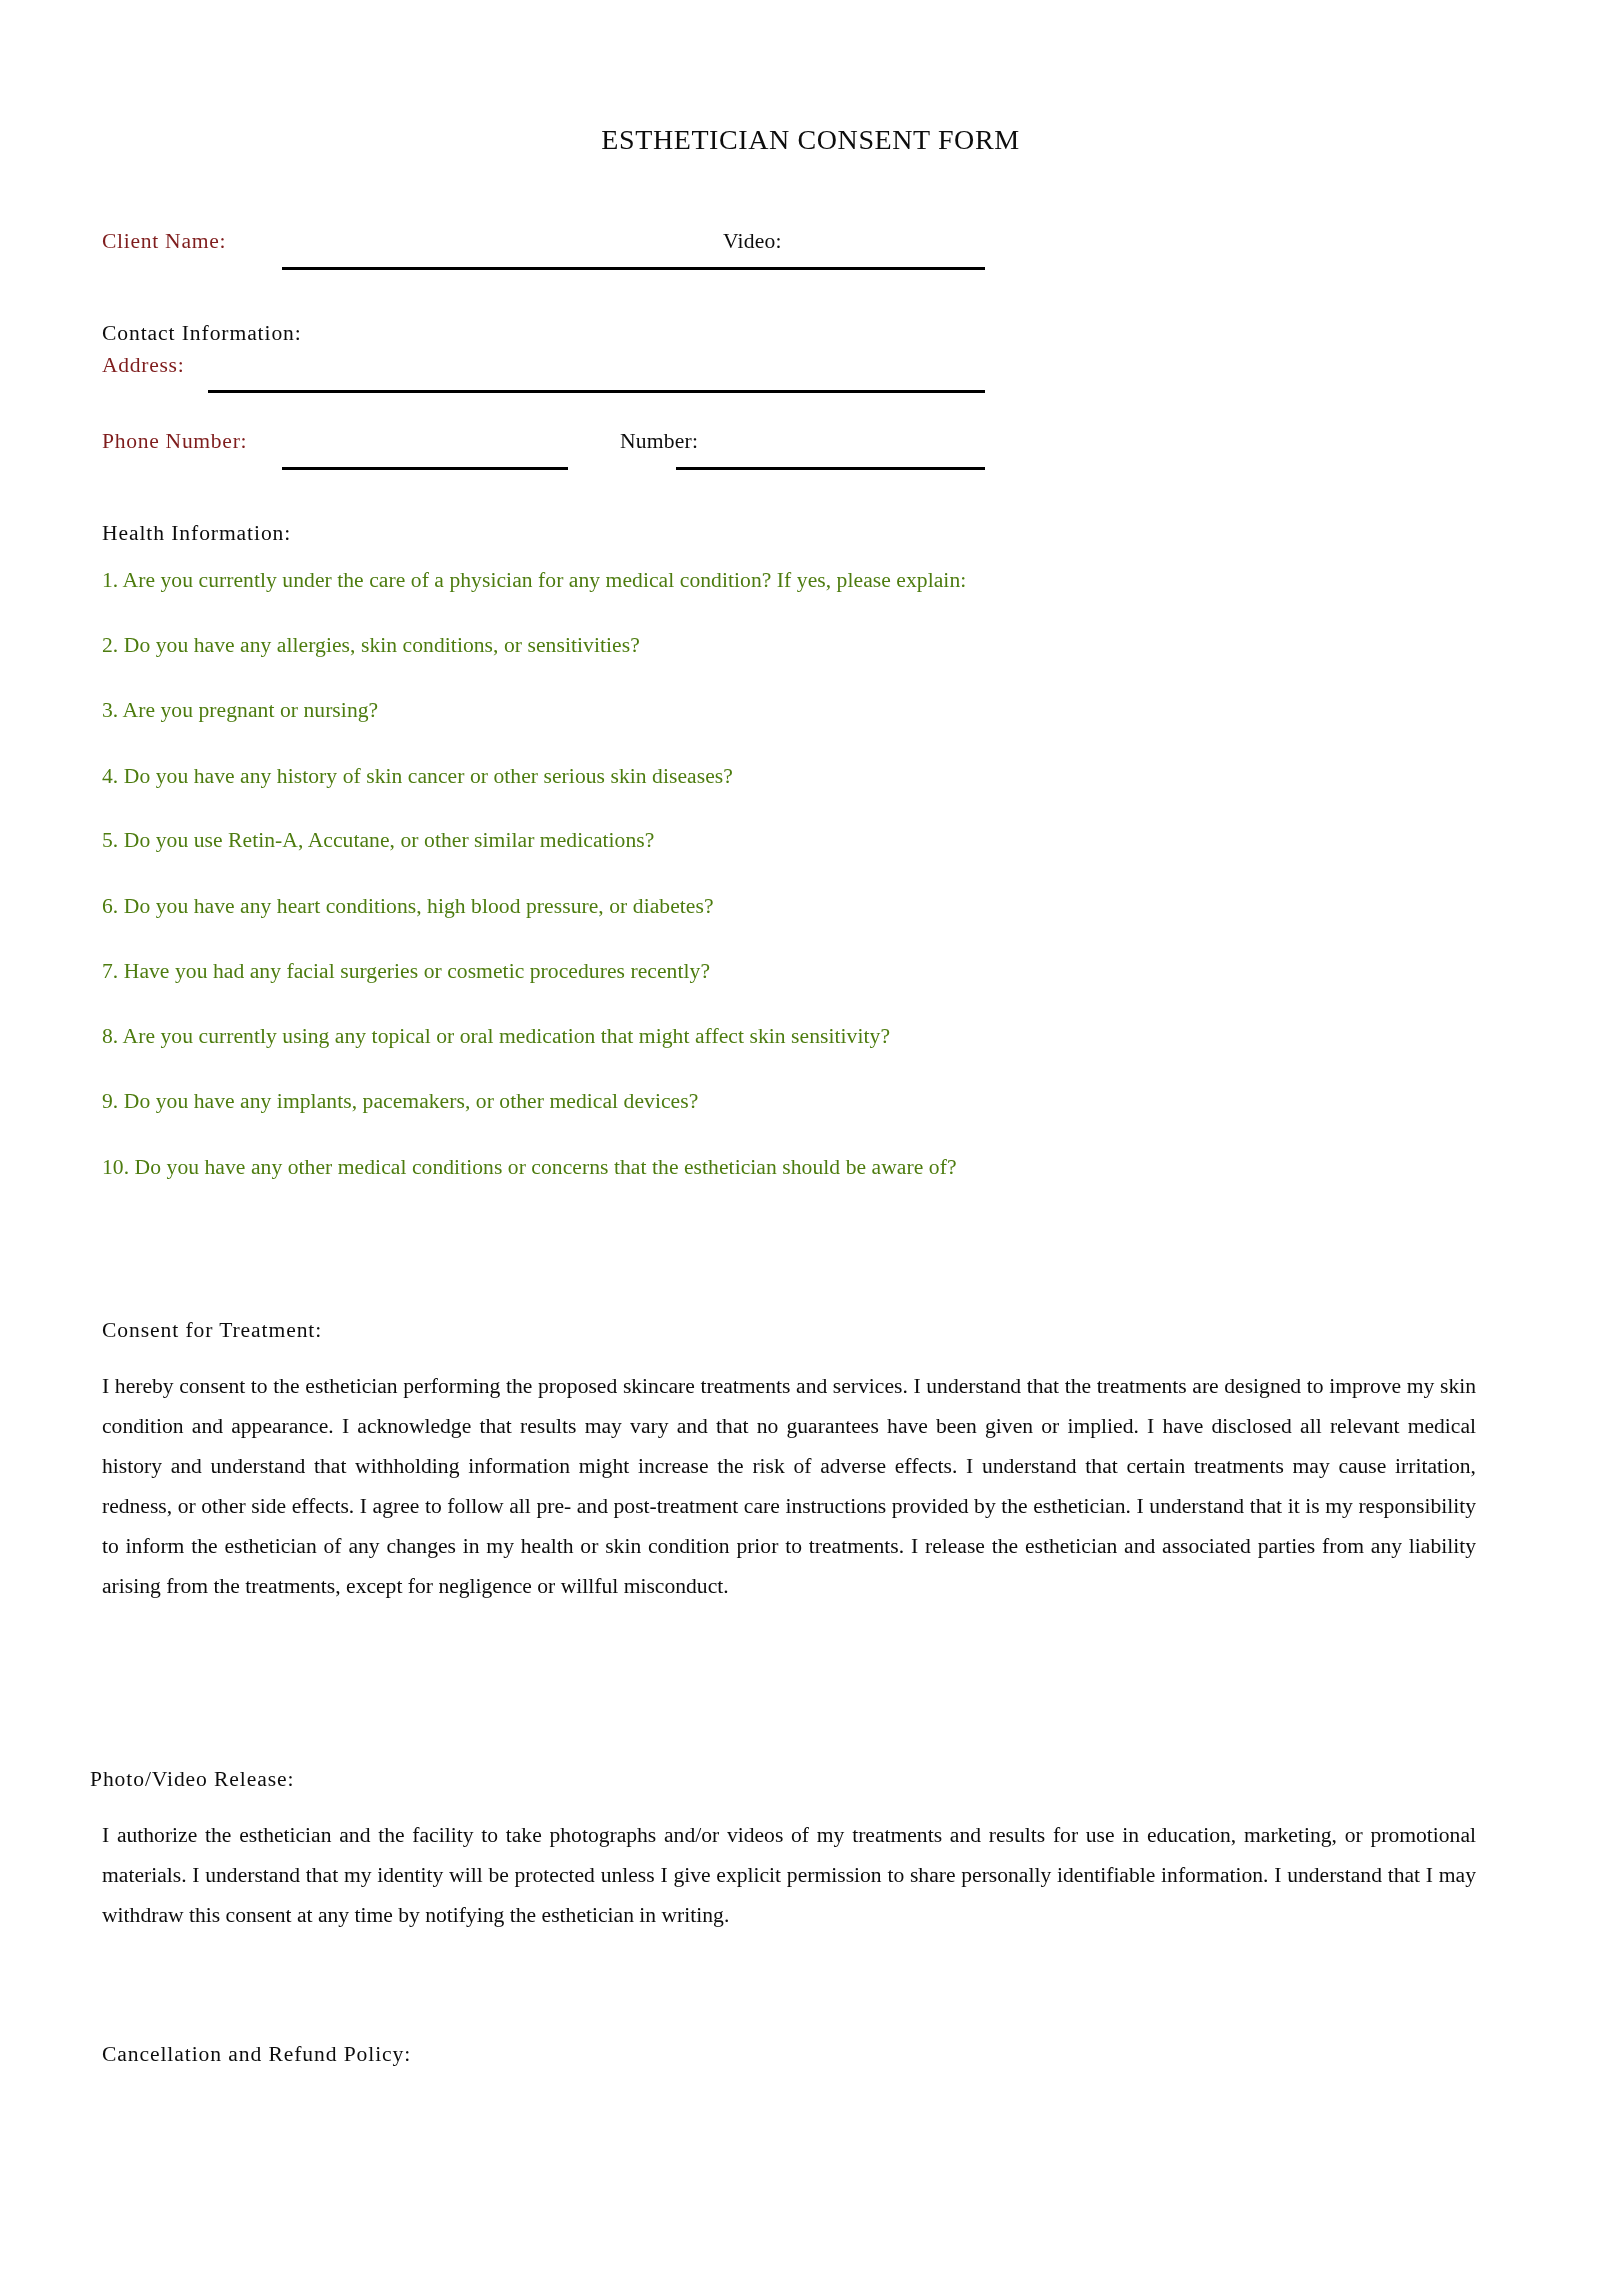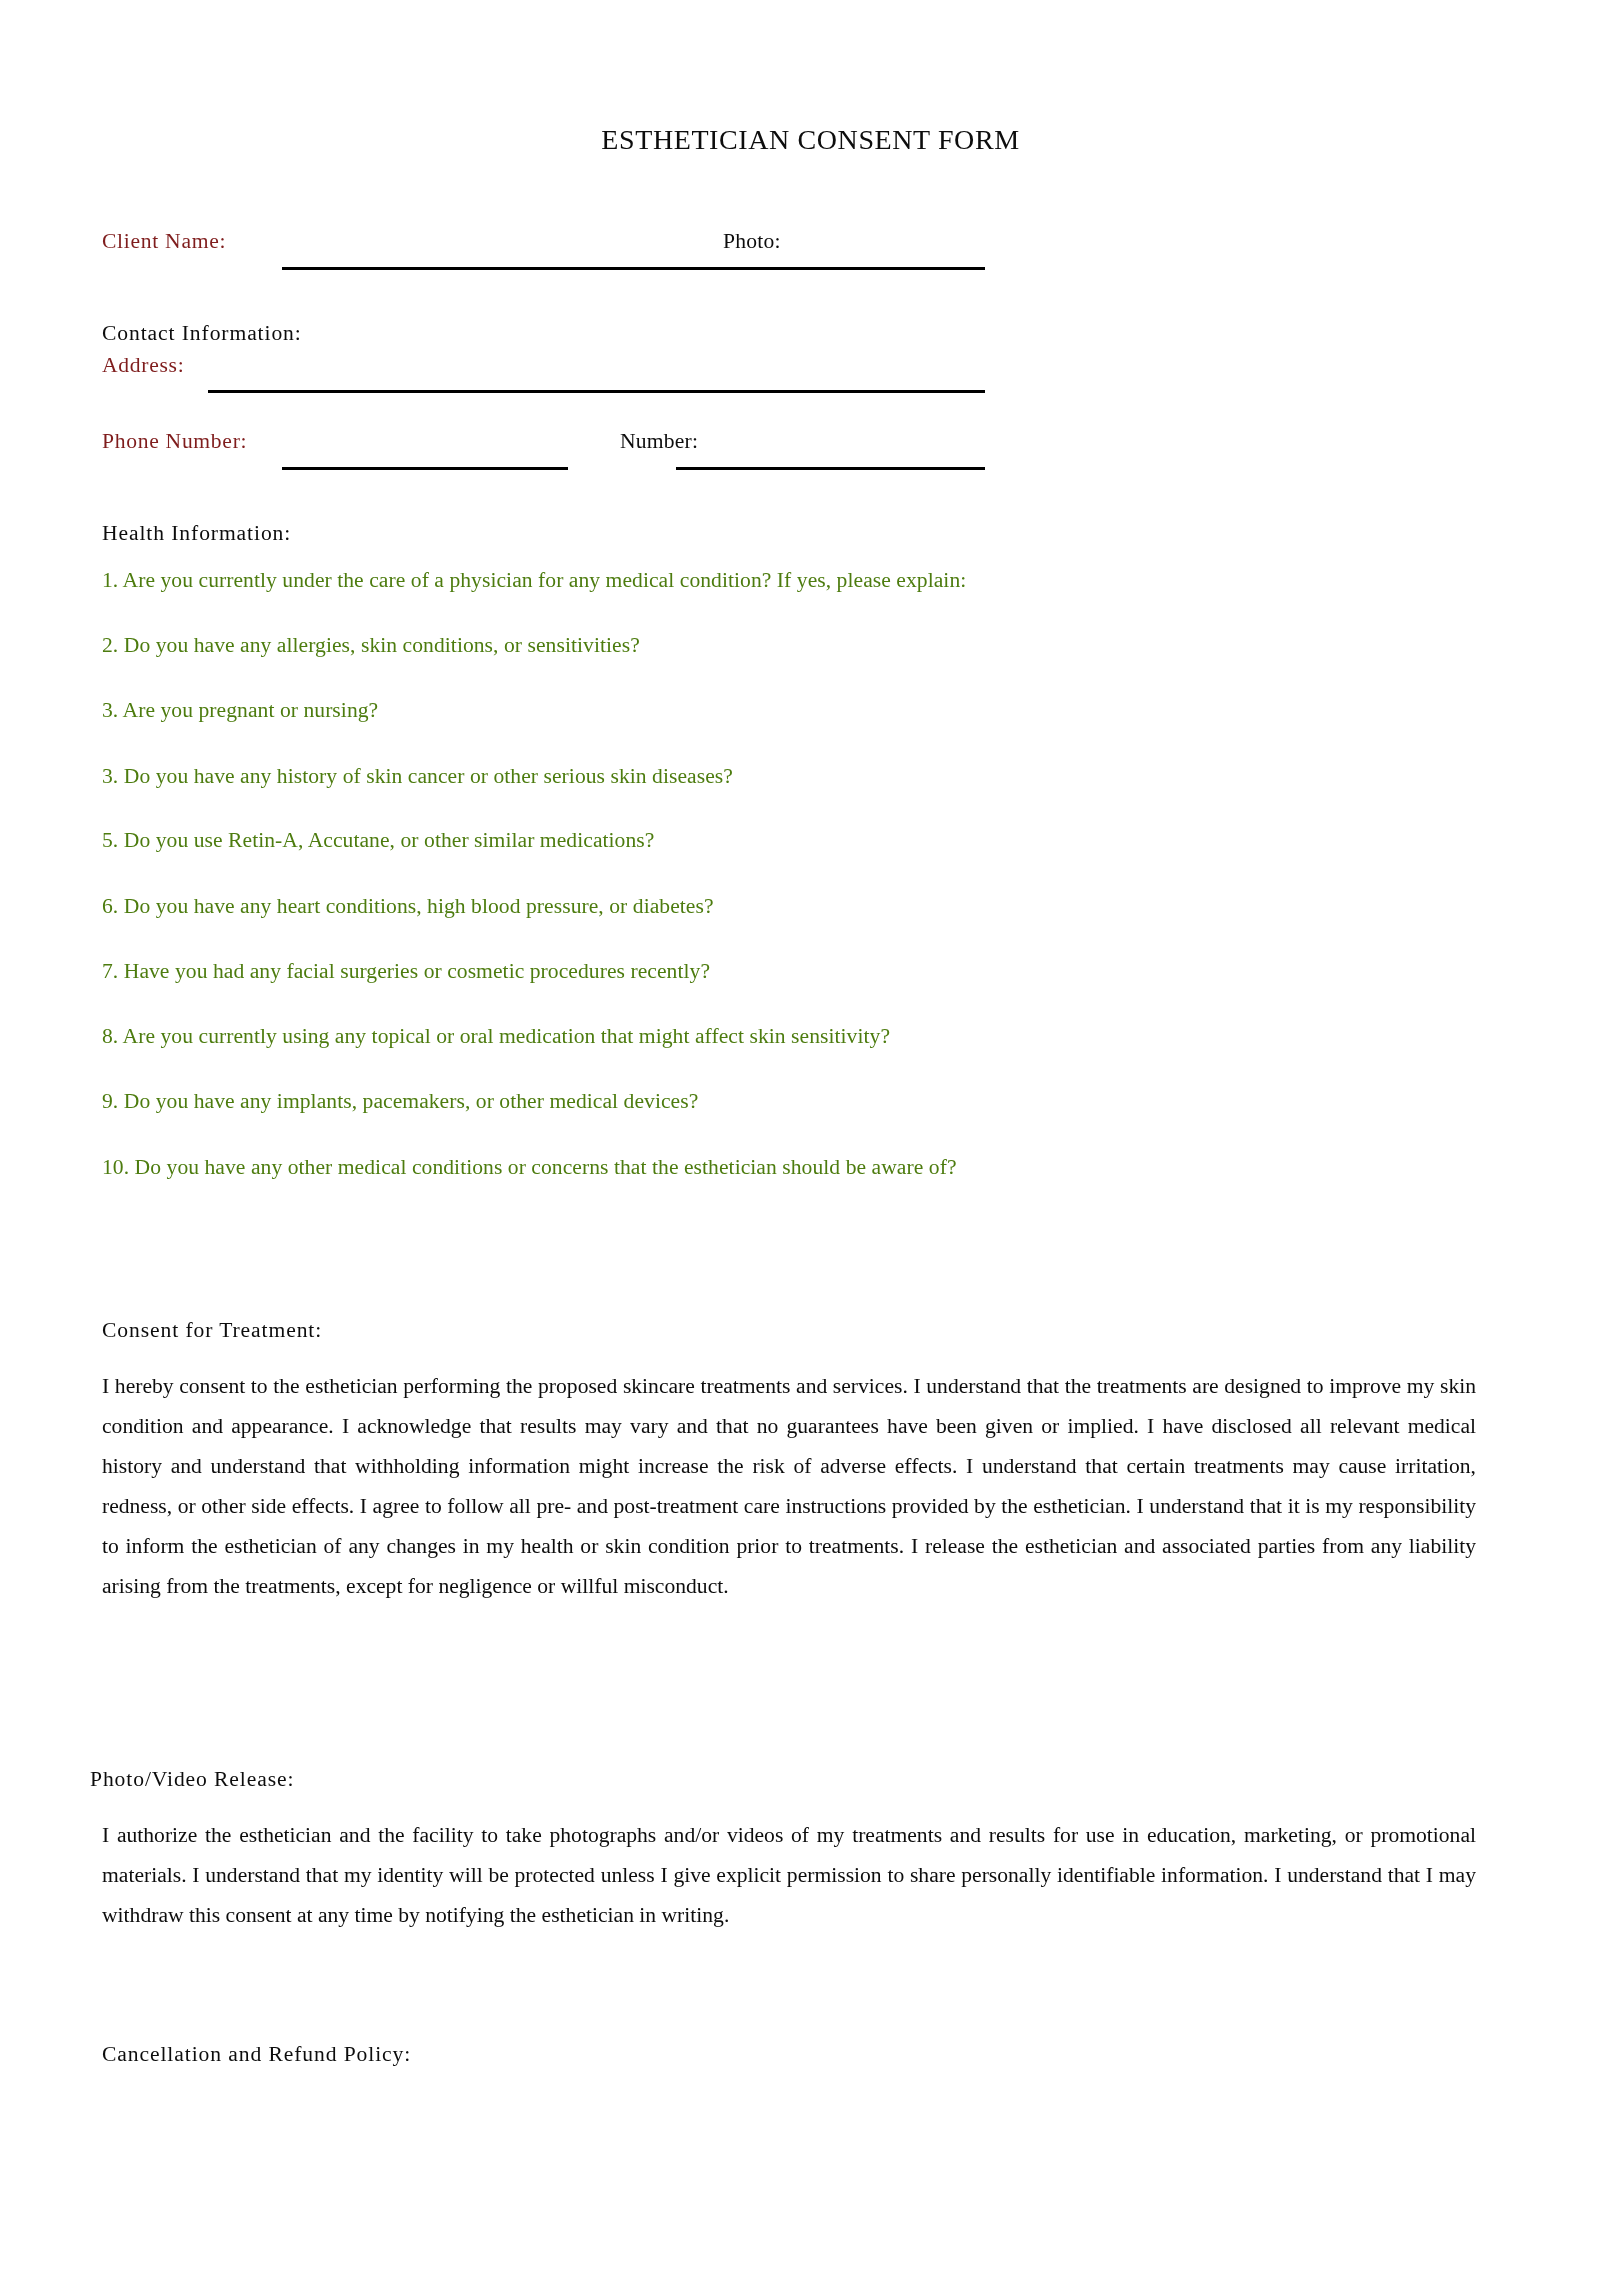--- a/index.html
+++ b/index.html
@@ -97,21 +97,21 @@
 <div class="page">
 
   <div class="doc-title">ESTHETICIAN CONSENT FORM</div>
 
   <div class="field-row" style="left:102px; top:229px;">
     <span class="label">Client Name:</span>
   </div>
   <div class="rule" style="left:282px; top:267px; width:703px;"></div>
 
   <div class="field-row" style="left:723px; top:229px;">
-    <span class="label-tight">Photo:</span>
+    <span class="label-tight">Video:</span>
   </div>
   <div class="rule" style="left:774px; top:267px; width:211px;"></div>
 
   <div class="section-heading" style="left:102px; top:321px;">Contact Information:</div>
 
   <div class="field-row" style="left:102px; top:353px;">
     <span class="label">Address:</span>
   </div>
   <div class="rule" style="left:208px; top:390px; width:777px;"></div>
 
@@ -123,21 +123,21 @@
   <div class="field-row" style="left:620px; top:429px;">
     <span class="label-tight">Number:</span>
   </div>
   <div class="rule" style="left:676px; top:467px; width:309px;"></div>
 
   <div class="section-heading" style="left:102px; top:521px;">Health Information:</div>
 
   <div class="question" style="top:568px;">1. Are you currently under the care of a physician for any medical condition? If yes, please explain:</div>
   <div class="question" style="top:633px;">2. Do you have any allergies, skin conditions, or sensitivities?</div>
   <div class="question" style="top:698px;">3. Are you pregnant or nursing?</div>
-  <div class="question" style="top:764px;">3. Do you have any history of skin cancer or other serious skin diseases?</div>
+  <div class="question" style="top:764px;">4. Do you have any history of skin cancer or other serious skin diseases?</div>
   <div class="question" style="top:828px;">5. Do you use Retin-A, Accutane, or other similar medications?</div>
   <div class="question" style="top:894px;">6. Do you have any heart conditions, high blood pressure, or diabetes?</div>
   <div class="question" style="top:959px;">7. Have you had any facial surgeries or cosmetic procedures recently?</div>
   <div class="question" style="top:1024px;">8. Are you currently using any topical or oral medication that might affect skin sensitivity?</div>
   <div class="question" style="top:1089px;">9. Do you have any implants, pacemakers, or other medical devices?</div>
   <div class="question" style="top:1155px;">10. Do you have any other medical conditions or concerns that the esthetician should be aware of?</div>
 
   <div class="section-heading" style="left:102px; top:1318px;">Consent for Treatment:</div>
 
   <div class="para" style="top:1366px;">I hereby consent to the esthetician performing the proposed skincare treatments and services. I understand that the treatments are designed to improve my skin condition and appearance. I acknowledge that results may vary and that no guarantees have been given or implied. I have disclosed all relevant medical history and understand that withholding information might increase the risk of adverse effects. I understand that certain treatments may cause irritation, redness, or other side effects. I agree to follow all pre- and post-treatment care instructions provided by the esthetician. I understand that it is my responsibility to inform the esthetician of any changes in my health or skin condition prior to treatments. I release the esthetician and associated parties from any liability arising from the treatments, except for negligence or willful misconduct.</div>

